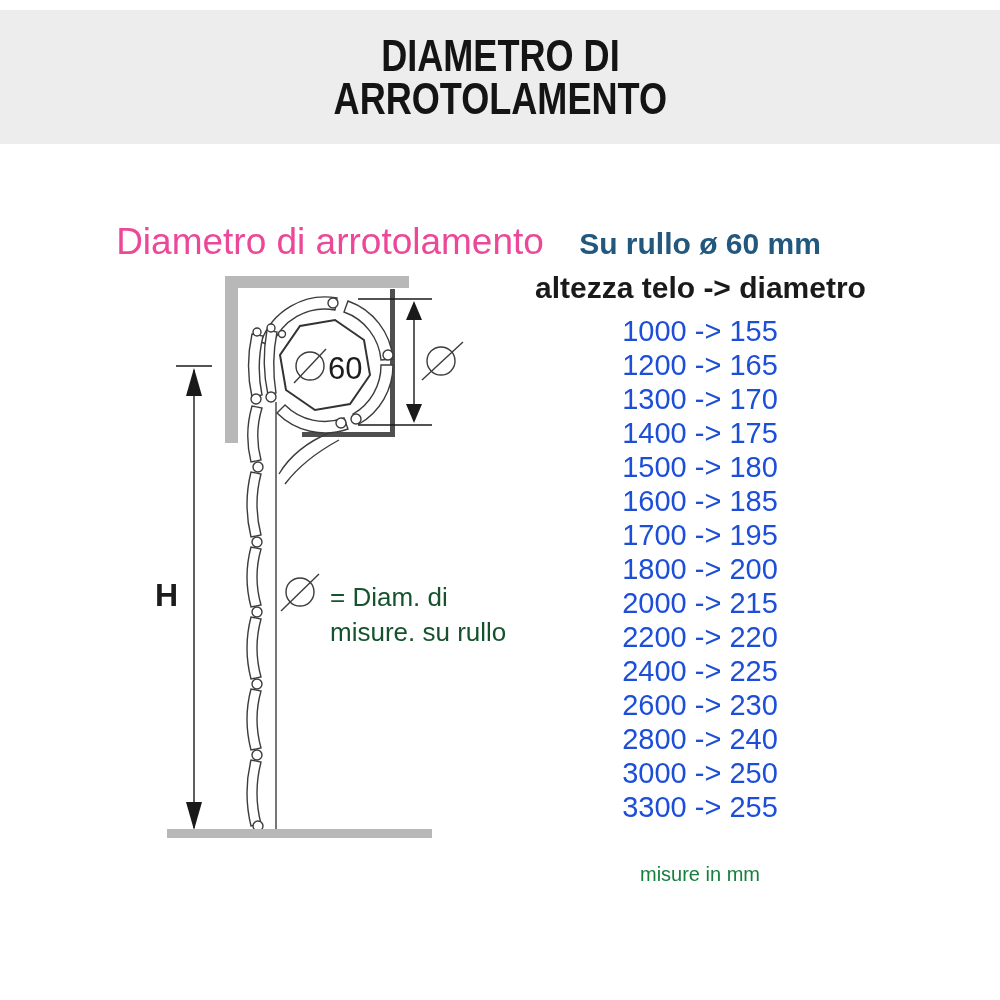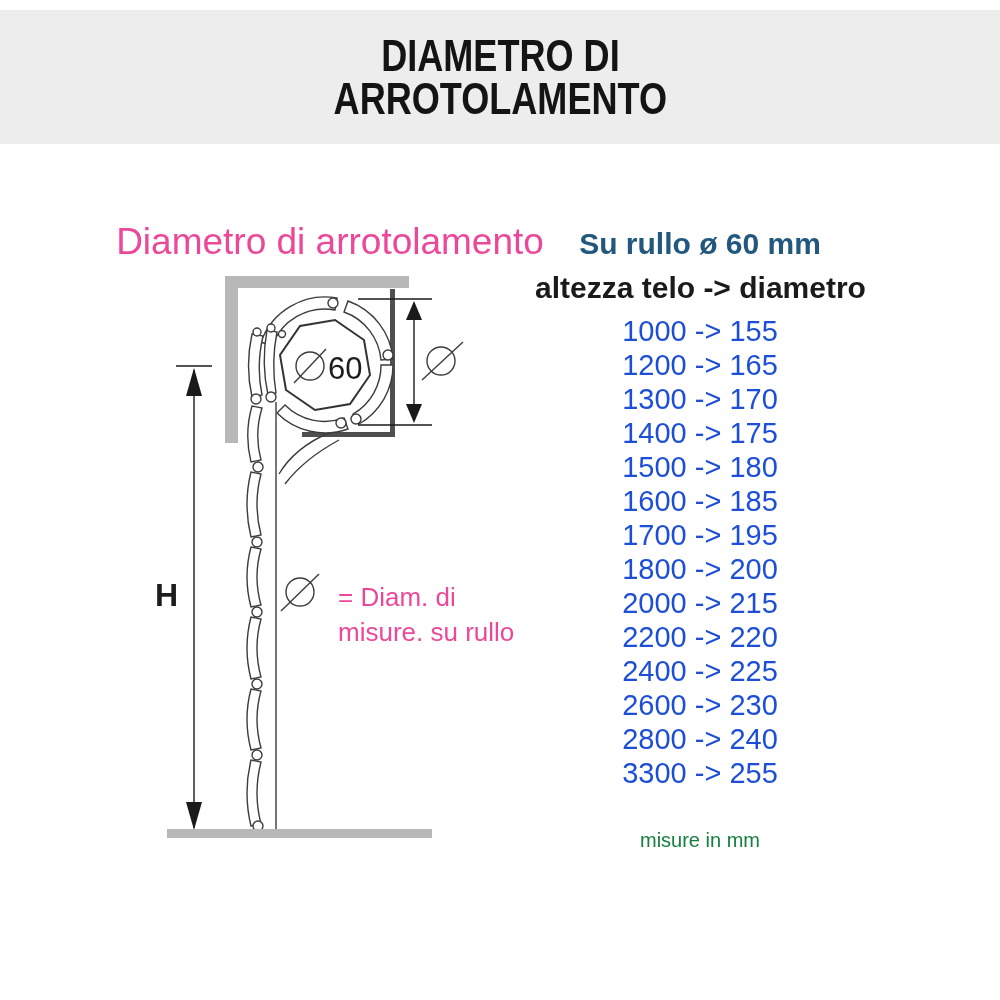--- a/index.html
+++ b/index.html
@@ -21,21 +21,21 @@
   }
   
   .diagram-heading{
     position:absolute;left:110px;top:221px;width:440px;
     text-align:center;font-size:37px;font-weight:500;color:#ec4899;
     white-space:nowrap;
   }
   .diagram-svg{position:absolute;left:140px;top:260px;width:345px;height:600px;}
   .legend-text{
     position:absolute;left:330px;width:230px;font-size:26px;font-weight:500;
-    color:#ec4899;line-height:35px;white-space:nowrap;margin-left:8px;
+    color:#14532d;line-height:35px;white-space:nowrap;
   }
   .legend-line1{top:580px;}
   .legend-line2{top:615px;}
   
   .right-col{
     position:absolute;left:535px;top:227px;width:330px;text-align:center;
   }
   .rt-title{font-size:30px;font-weight:600;color:#23587e;white-space:nowrap;}
   .rt-subtitle{font-size:30px;font-weight:600;color:#1a1a1a;margin-top:10px;white-space:nowrap;text-align:center;}
   .rt-rows{margin-top:9px;}
@@ -158,18 +158,19 @@
         <div class="trow">1400 -&gt; 175</div>
         <div class="trow">1500 -&gt; 180</div>
         <div class="trow">1600 -&gt; 185</div>
         <div class="trow">1700 -&gt; 195</div>
         <div class="trow">1800 -&gt; 200</div>
         <div class="trow">2000 -&gt; 215</div>
         <div class="trow">2200 -&gt; 220</div>
         <div class="trow">2400 -&gt; 225</div>
         <div class="trow">2600 -&gt; 230</div>
         <div class="trow">2800 -&gt; 240</div>
+        <div class="trow">3000 -&gt; 250</div>
         <div class="trow">3300 -&gt; 255</div>
       </div>
     <div class="rt-footer">misure in mm</div>
   </div>
 
 </div>
 
 </body></html>

